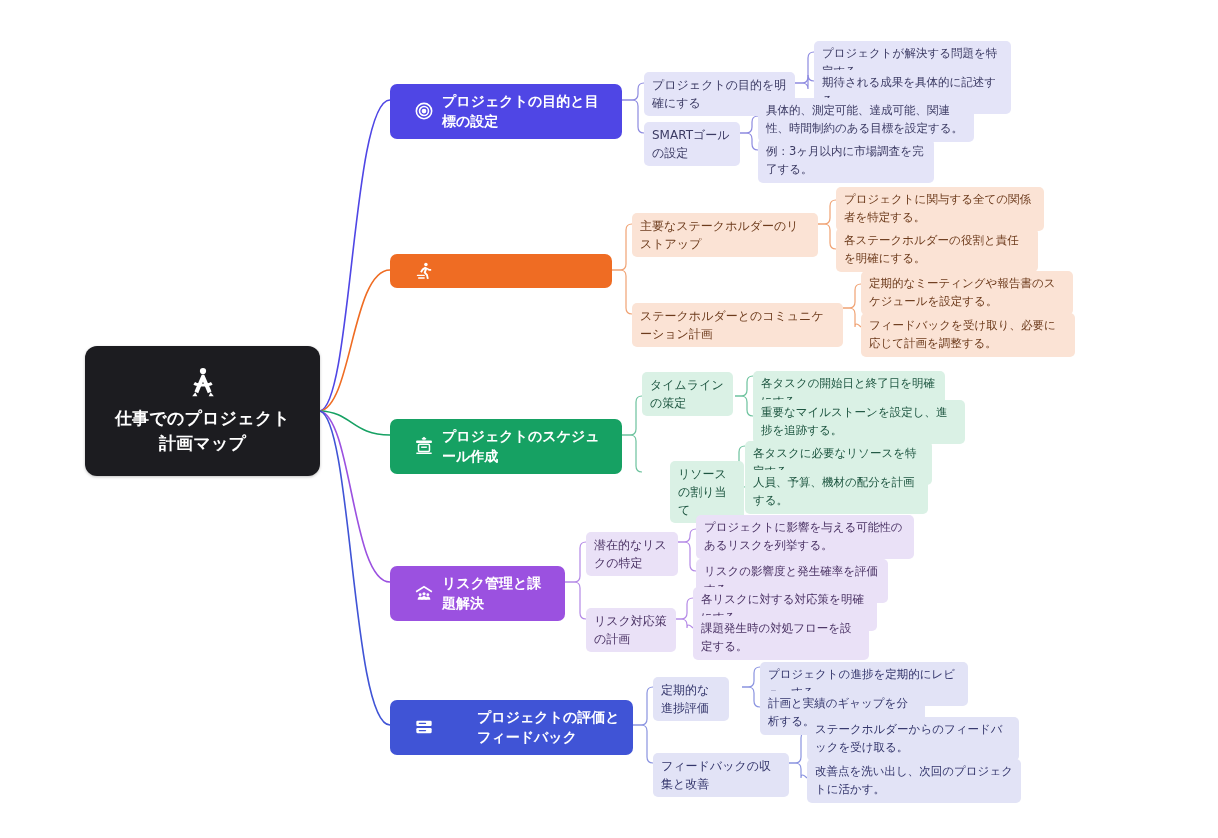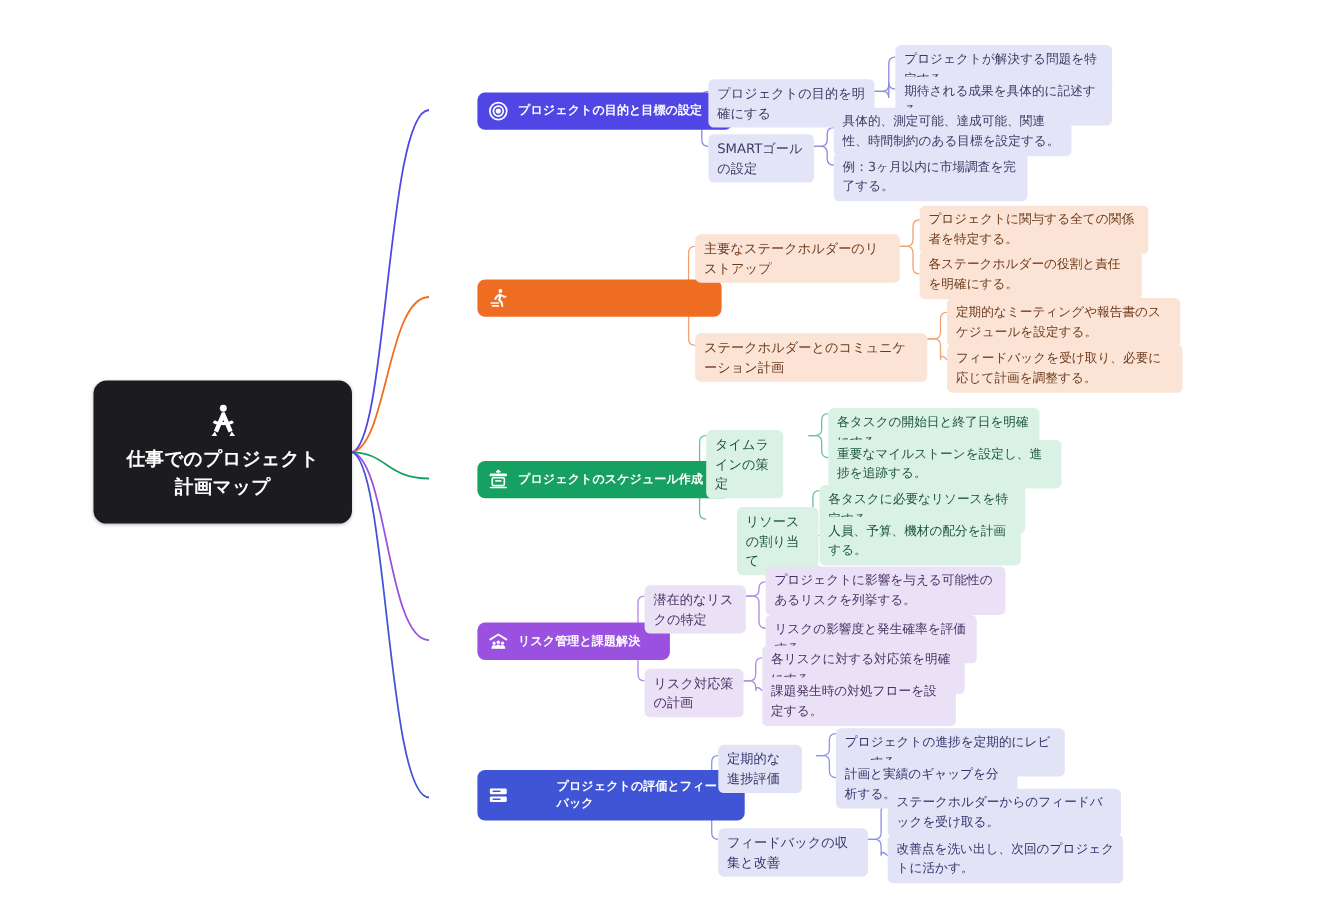--- a/index.html
+++ b/index.html
@@ -28,22 +28,22 @@
   .root .root-icon{display:block;width:34px;height:34px;margin-bottom:4px;}
   .root .root-title{
     font-size:17px;font-weight:bold;line-height:1.5;text-align:center;
     letter-spacing:.2px;
   }
 
   
   .l1{
     border-radius:7px;
     display:flex;align-items:center;gap:8px;
-    padding:7px 12px 7px 9px;
-    color:#ffffff;font-size:11px;font-weight:bold;line-height:1.45;margin-left:44px;
+    padding:7px 12px 7px 24px;
+    color:#ffffff;font-size:14px;font-weight:bold;line-height:1.45;
   }
   .l1 .l1-icon{flex:0 0 auto;width:20px;height:20px;display:block;}
   .l1 .l1-label{display:block;}
 
   
   .l2{
     border-radius:5px;
     padding:4px 8px;
     font-size:12px;line-height:1.5;
   }
@@ -205,21 +205,21 @@
       <svg class="l1-icon" viewBox="0 0 24 24" fill="#ffffff">
         <rect x="2.6" y="5.4" width="18.8" height="3.0" rx="1"></rect>
         <rect x="5.4" y="10.0" width="13.2" height="8.6" rx="1.4" fill="none" stroke="#ffffff" stroke-width="1.8"></rect>
         <rect x="8.6" y="12.6" width="6.8" height="1.7"></rect>
         <path d="M12 2.6 L12 5.2 M9.6 4.0 L12 2.0 L14.4 4.0" stroke="#ffffff" stroke-width="1.6" fill="none"></path>
         <rect x="2.6" y="19.8" width="18.8" height="1.7" rx=".8"></rect>
       </svg>
       <span class="l1-label">プロジェクトのスケジュール作成</span>
     </div>
 
-    <div class="node l2 l2b" style="left:642px;top:391px;width:70px;">
+    <div class="node l2 l2b" style="left:642px;top:372px;width:91px;">
       <span>タイムラインの策定</span>
     </div>
     <div class="node l3 l3b" style="left:753px;top:371px;width:192px;">
       <span>各タスクの開始日と終了日を明確にする。</span>
     </div>
     <div class="node l3 l3b" style="left:753px;top:400px;width:212px;">
       <span>重要なマイルストーンを設定し、進捗を追跡する。</span>
     </div>
 
     <div class="node l2 l2b" style="left:642px;top:461px;width:74px;margin-left:28px;">

